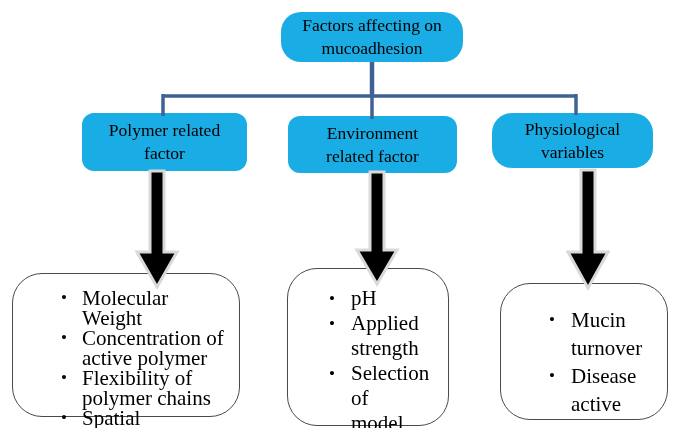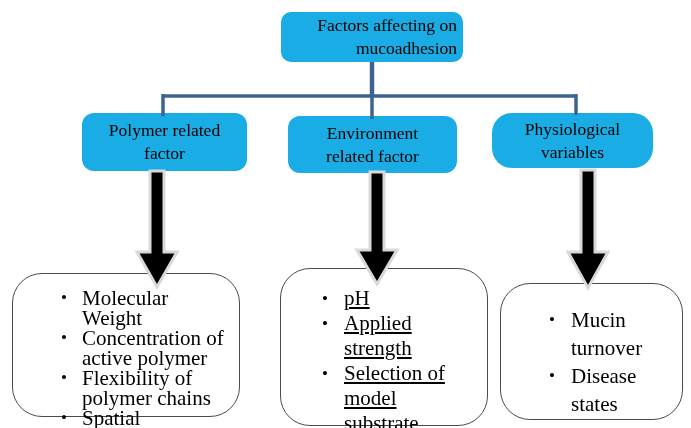--- a/index.html
+++ b/index.html
@@ -21,35 +21,35 @@
     overflow:hidden;
   }
   .cyan-node{
     position:absolute;
     background:var(--node_fill);
     display:flex;align-items:center;justify-content:center;
     text-align:center;
     font-size:17.5px;line-height:1.3;
     color:#000;
   }
-  .node-root{left:281px;top:12px;width:182px;height:50px;border-radius:10px;padding:16px 6px;box-sizing:border-box;text-align:right;}
+  .node-root{left:281px;top:12px;width:182px;height:50px;border-radius:20px;padding:16px 6px;box-sizing:border-box;}
   .node-left{left:82px;top:113px;width:165px;height:58px;border-radius:12px;padding:4px 6px;box-sizing:border-box;}
   .node-mid{left:288px;top:116px;width:169px;height:57px;border-radius:12px;padding:0 20px;box-sizing:border-box;}
   .node-right{left:492px;top:113px;width:161px;height:55px;border-radius:20px;padding:0 18px;box-sizing:border-box;}
 
   .list-box{
     position:absolute;
     background:#fff;
     border:1.5px solid var(--list_border);
     border-radius:30px;
     box-sizing:border-box;
   }
   .list-left{left:12px;top:273px;width:228px;height:144px;}
-  .list-mid{left:280px;top:268px;width:208px;height:158px;text-decoration:underline;}
-  .list-right{left:500px;top:283px;width:183px;height:137px;}
+  .list-mid{left:287px;top:268px;width:162px;height:158px;}
+  .list-right{left:500px;top:283px;width:168px;height:137px;}
 
   .list-box ul{
     list-style:none;margin:8px;
     font-size:21px;
   }
   .list-left ul{padding:6px 7px 0 40px;line-height:20px;}
   .list-mid ul{padding:9px 25px 0 33px;line-height:25px;}
   .list-right ul{padding:14px 33px 0 40px;line-height:28px;}
   .list-box li{position:relative;padding-left:21px;}
   .list-mid li{padding-left:22px;}
@@ -95,21 +95,21 @@
   <div class="list-box list-mid">
     <ul>
         <li>pH</li>
         <li>Applied strength</li>
         <li>Selection of model substrate</li>
       </ul>
   </div>
   <div class="list-box list-right">
     <ul>
         <li>Mucin turnover</li>
-        <li>Disease states</li>
+        <li>Disease active</li>
       </ul>
   </div>
 
   <svg id="overlay" viewBox="0 0 691 428">
 
     <g>
       <line x1="372" y1="62" x2="372" y2="97" style="stroke:var(--connector)" stroke-width="4.5"></line>
       <line x1="163" y1="96" x2="576" y2="96" style="stroke:var(--connector)" stroke-width="3.5"></line>
       <line x1="163" y1="94" x2="163" y2="116" style="stroke:var(--connector)" stroke-width="3.5"></line>
       <line x1="372" y1="96" x2="372" y2="119" style="stroke:var(--connector)" stroke-width="3.5"></line>

